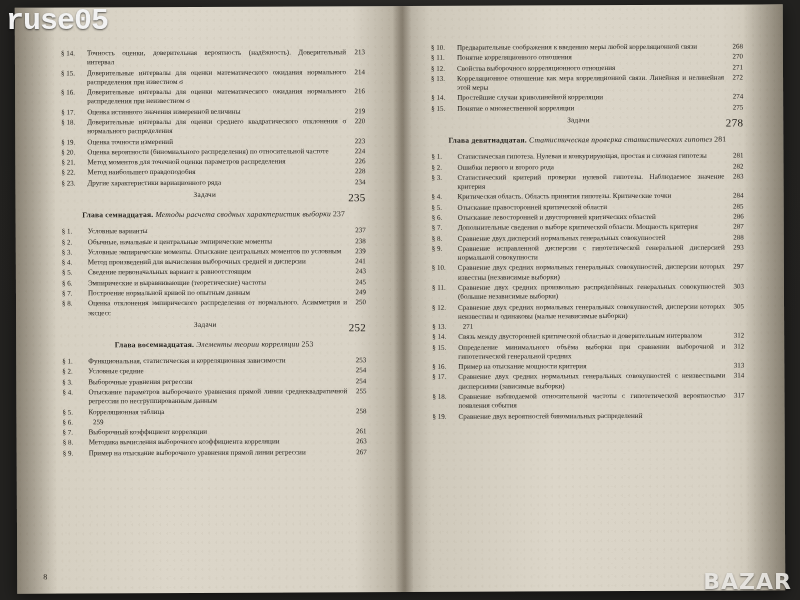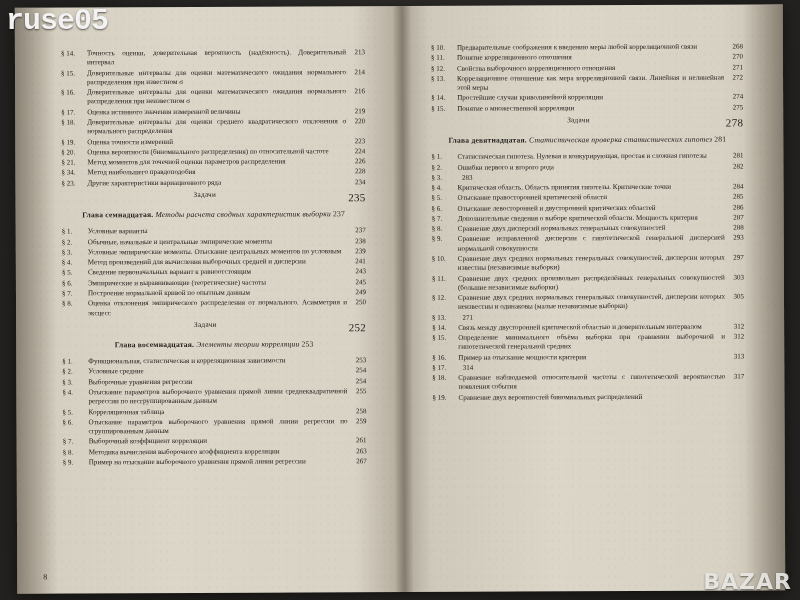--- a/index.html
+++ b/index.html
@@ -162,21 +162,21 @@
               <span class="sec">§ 20.</span>
               <span class="txt">Оценка вероятности (биномиального распределения) по относительной частоте</span>
               <span class="pg">224</span>
             </div>
           <div class="entry">
               <span class="sec">§ 21.</span>
               <span class="txt">Метод моментов для точечной оценки параметров распределения</span>
               <span class="pg">226</span>
             </div>
           <div class="entry">
-              <span class="sec">§ 34.</span>
+              <span class="sec">§ 22.</span>
               <span class="txt">Метод наибольшего правдоподобия</span>
               <span class="pg">228</span>
             </div>
           <div class="entry">
               <span class="sec">§ 23.</span>
               <span class="txt">Другие характеристики вариационного ряда</span>
               <span class="pg">234</span>
             </div>
 
           <div class="tasks"><span class="num">235</span><span>Задачи</span></div>
@@ -256,21 +256,20 @@
               <span class="txt">Отыскание параметров выборочного уравнения прямой линии среднеквадратичной регрессии по несгруппированным данным</span>
               <span class="pg">255</span>
             </div>
           <div class="entry">
               <span class="sec">§ 5.</span>
               <span class="txt">Корреляционная таблица</span>
               <span class="pg">258</span>
             </div>
           <div class="entry">
               <span class="sec">§ 6.</span>
-              <span class="txt">Отыскание параметров выборочного уравнения прямой линии регрессии по сгруппированным данным</span>
               <span class="pg">259</span>
             </div>
           <div class="entry">
               <span class="sec">§ 7.</span>
               <span class="txt">Выборочный коэффициент корреляции</span>
               <span class="pg">261</span>
             </div>
           <div class="entry">
               <span class="sec">§ 8.</span>
               <span class="txt">Методика вычисления выборочного коэффициента корреляции</span>
@@ -333,20 +332,21 @@
               <span class="txt">Статистическая гипотеза. Нулевая и конкурирующая, простая и сложная гипотезы</span>
               <span class="pg">281</span>
             </div>
           <div class="entry">
               <span class="sec">§ 2.</span>
               <span class="txt">Ошибки первого и второго рода</span>
               <span class="pg">282</span>
             </div>
           <div class="entry">
               <span class="sec">§ 3.</span>
+              <span class="txt">Статистический критерий проверки нулевой гипотезы. Наблюдаемое значение критерия</span>
               <span class="pg">283</span>
             </div>
           <div class="entry">
               <span class="sec">§ 4.</span>
               <span class="txt">Критическая область. Область принятия гипотезы. Критические точки</span>
               <span class="pg">284</span>
             </div>
           <div class="entry">
               <span class="sec">§ 5.</span>
               <span class="txt">Отыскание правосторонней критической области</span>
@@ -401,20 +401,21 @@
               <span class="txt">Определение минимального объёма выборки при сравнении выборочной и гипотетической генеральной средних</span>
               <span class="pg">312</span>
             </div>
           <div class="entry">
               <span class="sec">§ 16.</span>
               <span class="txt">Пример на отыскание мощности критерия</span>
               <span class="pg">313</span>
             </div>
           <div class="entry">
               <span class="sec">§ 17.</span>
+              <span class="txt">Сравнение двух средних нормальных генеральных совокупностей с неизвестными дисперсиями (зависимые выборки)</span>
               <span class="pg">314</span>
             </div>
           <div class="entry">
               <span class="sec">§ 18.</span>
               <span class="txt">Сравнение наблюдаемой относительной частоты с гипотетической вероятностью появления события</span>
               <span class="pg">317</span>
             </div>
           <div class="entry">
               <span class="sec">§ 19.</span>
               <span class="txt">Сравнение двух вероятностей биномиальных распределений</span>

